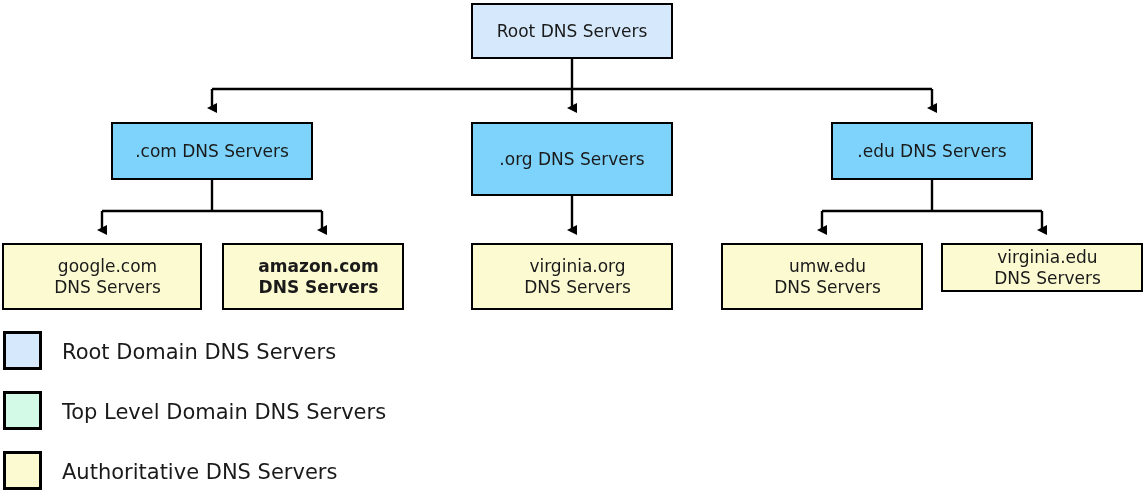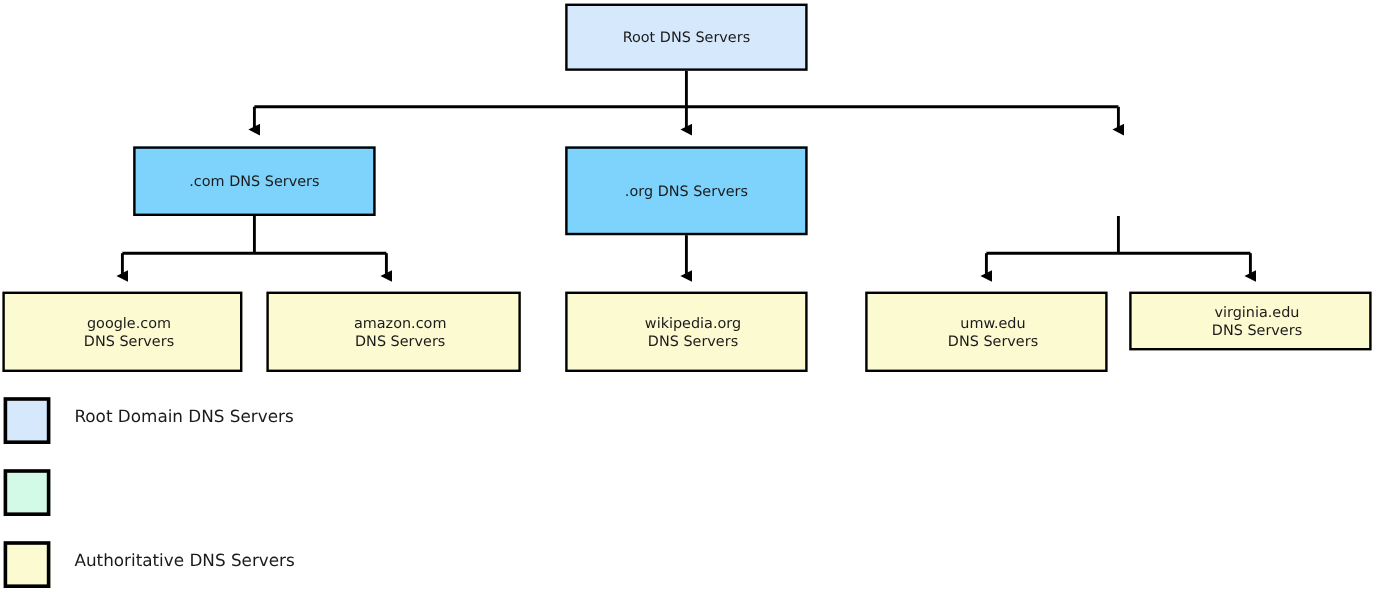--- a/index.html
+++ b/index.html
@@ -30,38 +30,38 @@
   .node {
     position: absolute;
     box-sizing: border-box;
     border: 2px solid #000000;
     display: flex;
     align-items: center;
     justify-content: center;
     text-align: center;
     line-height: 1.22;
     color: #1a1a1a;
-    font-size: 12px;
+    font-size: 17px;
     white-space: pre-line;
   }
   .node-root   { background: #d6e9fc; }
   .node-tld    { background: #7dd3fc; }
   .node-auth   { background: #fcfad1; padding-left: 11px; }
 
   
   #node-root { left: 471px; top: 3px; width: 202px; height: 56px; }
 
   
   #node-tld-com { left: 111px;  top: 122px; width: 202px; height: 58px; }
   #node-tld-org { left: 471px;  top: 122px; width: 202px; height: 74px; }
   #node-tld-edu { left: 831px;  top: 122px; width: 202px; height: 58px; }
 
   
   #node-auth-google    { left: 2px;   top: 243px; width: 200px; height: 67px; }
-  #node-auth-amazon    { left: 222px; top: 243px; width: 212px; height: 67px; }
+  #node-auth-amazon    { left: 222px; top: 243px; width: 182px; height: 67px; font-weight: bold; }
   #node-auth-wikipedia { left: 471px; top: 243px; width: 202px; height: 67px; }
   #node-auth-umw       { left: 721px; top: 243px; width: 202px; height: 67px; }
   #node-auth-virginia  { left: 941px; top: 243px; width: 202px; height: 49px; }
 
   
   #legend {
     position: absolute;
     left: 0;
     top: 325px;
     width: 620px;
@@ -74,21 +74,21 @@
     position: absolute;
     left: 3px;
     width: 39px;
     height: 39px;
     box-sizing: border-box;
     border: 3px solid #000000;
   }
   .legend-label {
     position: absolute;
     left: 62px;
-    font-size: 14px;
+    font-size: 21px;
     color: #1a1a1a;
     white-space: nowrap;
   }
   .lr0 .legend-swatch { top: 6px; }
   .lr0 .legend-label  { top: 15px; }
   .lr1 .legend-swatch { top: 6px; }
   .lr1 .legend-label  { top: 15px; }
   .lr2 .legend-swatch { top: 6px; }
   .lr2 .legend-label  { top: 15px; }
 </style>
@@ -143,39 +143,41 @@
     </g>
     <g>
       <path d="M1042,211 L1042,230" stroke="#000000" stroke-width="2.4" fill="none" marker-end="url(#arrowhead)"></path>
     </g>
   </svg>
 
   <div class="node node-root" id="node-root">Root DNS Servers</div>
 
   <div class="node node-tld" id="node-tld-com">.com DNS Servers</div>
   <div class="node node-tld" id="node-tld-org">.org DNS Servers</div>
+  <div class="node node-tld" id="node-tld-edu">.edu DNS Servers</div>
 
   <div class="node node-auth" id="node-auth-google">google.com
 DNS Servers</div>
   <div class="node node-auth" id="node-auth-amazon">amazon.com
 DNS Servers</div>
-  <div class="node node-auth" id="node-auth-wikipedia">wikipedia.org
+  <div class="node node-auth" id="node-auth-wikipedia">virginia.org
 DNS Servers</div>
   <div class="node node-auth" id="node-auth-umw">umw.edu
 DNS Servers</div>
   <div class="node node-auth" id="node-auth-virginia">virginia.edu
 DNS Servers</div>
 
   <div id="legend">
     <div class="legend-row lr0">
       <span class="legend-swatch" style="background: rgb(214, 233, 252);"></span>
       <span class="legend-label">Root Domain DNS Servers</span>
     </div>
     <div class="legend-row lr1">
       <span class="legend-swatch" style="background: rgb(211, 250, 230);"></span>
+      <span class="legend-label">Top Level Domain DNS Servers</span>
     </div>
     <div class="legend-row lr2">
       <span class="legend-swatch" style="background: rgb(252, 250, 209);"></span>
       <span class="legend-label">Authoritative DNS Servers</span>
     </div>
   </div>
 
 </div>
 
 </body></html>

